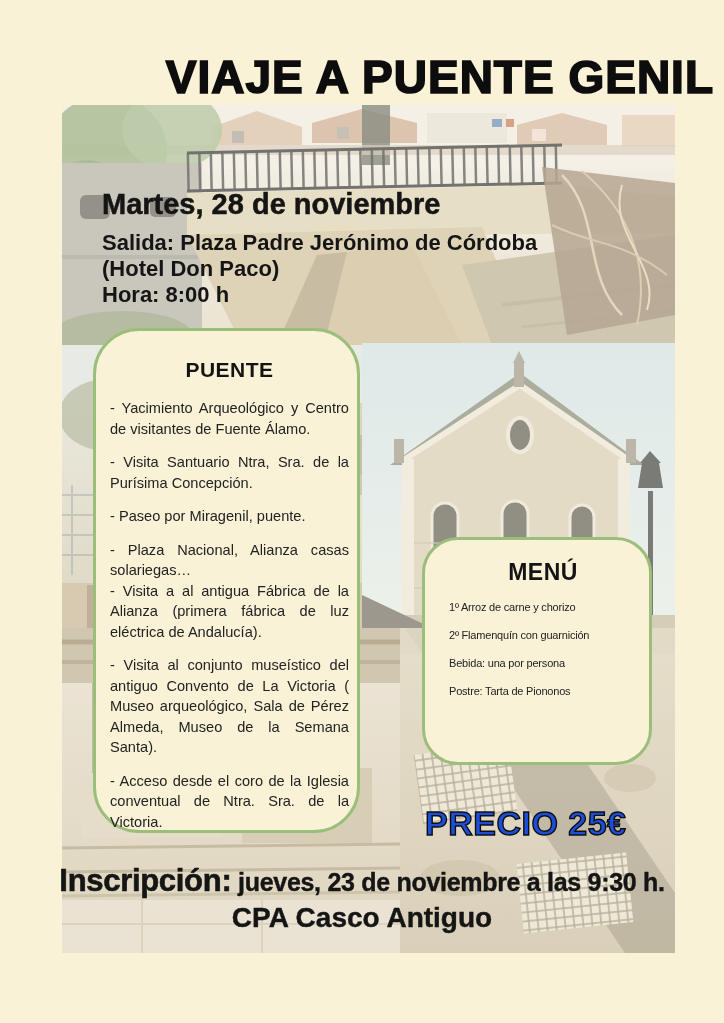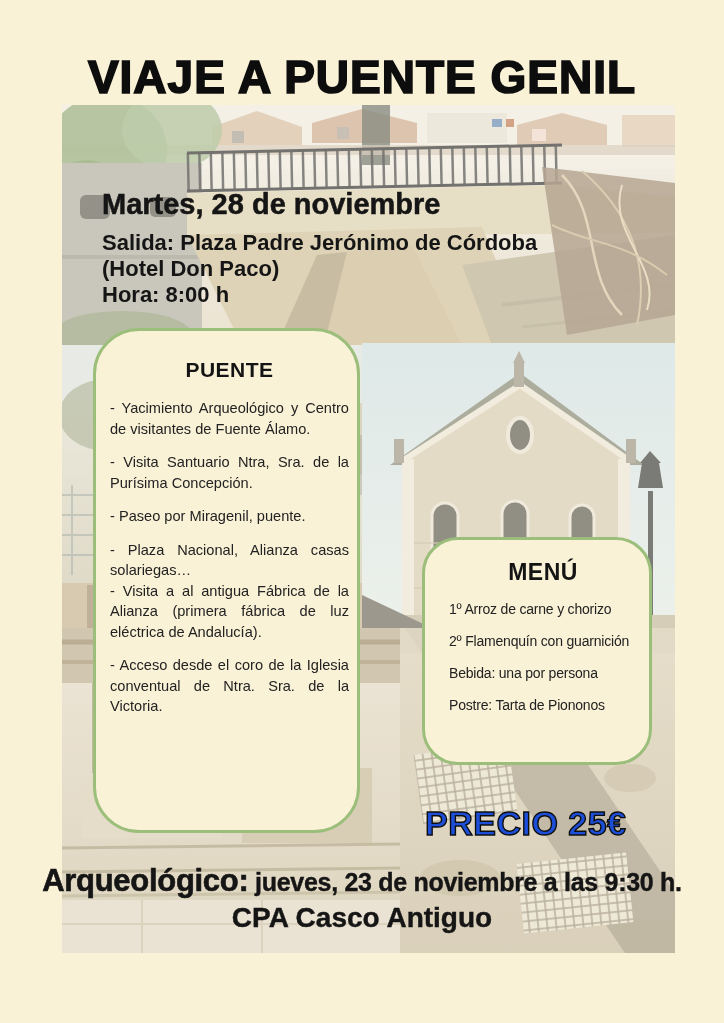--- a/index.html
+++ b/index.html
@@ -9,21 +9,21 @@
     background:#faf2d7;
     overflow:hidden;
     font-family:"Liberation Sans", sans-serif;
     color:#111;
   }
   .photo{position:absolute;overflow:hidden;}
   .photo svg{display:block;}
 
   .flyer-title{
     position:absolute;top:50px;left:10px;width:704px;
-    text-align:center;
+    text-align:right;
     font-size:46px;font-weight:bold;letter-spacing:1px;
     color:#0d0d0d;
     -webkit-text-stroke:1.7px #0d0d0d;
     white-space:nowrap;
     z-index:5;
   }
   .dateblock{position:absolute;left:102px;top:188px;z-index:5;}
   .date-heading{
     margin:0 0 9px 0;
     font-size:29px;font-weight:bold;color:#151515;
@@ -62,21 +62,21 @@
     left:422px;top:537px;width:230px;height:228px;
     border-radius:36px;
     padding:19px 12px 0 24px;
   }
   .menu-title{
     margin:0 0 15px 0;text-align:center;
     font-size:23px;font-weight:bold;letter-spacing:0.5px;color:#141414;
   }
   .m-item{
     margin:0 0 16px 0;
-    font-size:14px;letter-spacing:-0.2px;color:#222;
+    font-size:11px;letter-spacing:-0.2px;color:#222;
     white-space:nowrap;
   }
 
   .price{
     position:absolute;left:425px;top:804px;z-index:5;
     font-size:34px;font-weight:bold;letter-spacing:0.5px;
     color:#1d4ed8;-webkit-text-stroke:1.4px #0d0d0d;
     white-space:nowrap;
   }
 
@@ -292,33 +292,34 @@
     <p class="date-line">Hora: 8:00 h</p>
   </div>
 
   <div class="round-box visita-box">
     <h3 class="visita-title">PUENTE</h3>
     <p class="v-item">- Yacimiento Arqueológico y Centro de visitantes de Fuente Álamo.</p>
     <p class="v-item">- Visita Santuario Ntra, Sra. de la Purísima Concepción.</p>
     <p class="v-item">- Paseo por Miragenil, puente.</p>
     <p class="v-item no-gap">- Plaza Nacional, Alianza casas solariegas…</p>
     <p class="v-item">- Visita a al antigua Fábrica de la Alianza (primera fábrica de luz eléctrica de Andalucía).</p>
+    <p class="v-item">- Visita al conjunto museístico del antiguo Convento de La Victoria ( Museo arqueológico, Sala de Pérez Almeda, Museo de la Semana Santa).</p>
     <p class="v-item">- Acceso desde el coro de la Iglesia conventual de Ntra. Sra. de la Victoria.</p>
   </div>
 
   <div class="round-box menu-box">
     <h3 class="menu-title">MENÚ</h3>
     <p class="m-item">1º Arroz de carne y chorizo</p>
     <p class="m-item">2º Flamenquín con guarnición</p>
     <p class="m-item">Bebida: una por persona</p>
     <p class="m-item">Postre: Tarta de Piononos</p>
   </div>
 
   <div class="price">PRECIO 25€</div>
 
   <div class="inscription">
     <div class="line1">
-      <span class="ins-label">Arqueológico:</span><span class="ins-detail"> jueves, 23 de noviembre a las 9:30 h.</span>
+      <span class="ins-label">Inscripción:</span><span class="ins-detail"> jueves, 23 de noviembre a las 9:30 h.</span>
     </div>
     <div class="ins-line2">CPA Casco Antiguo</div>
   </div>
 
 </div>
 
 </body></html>

